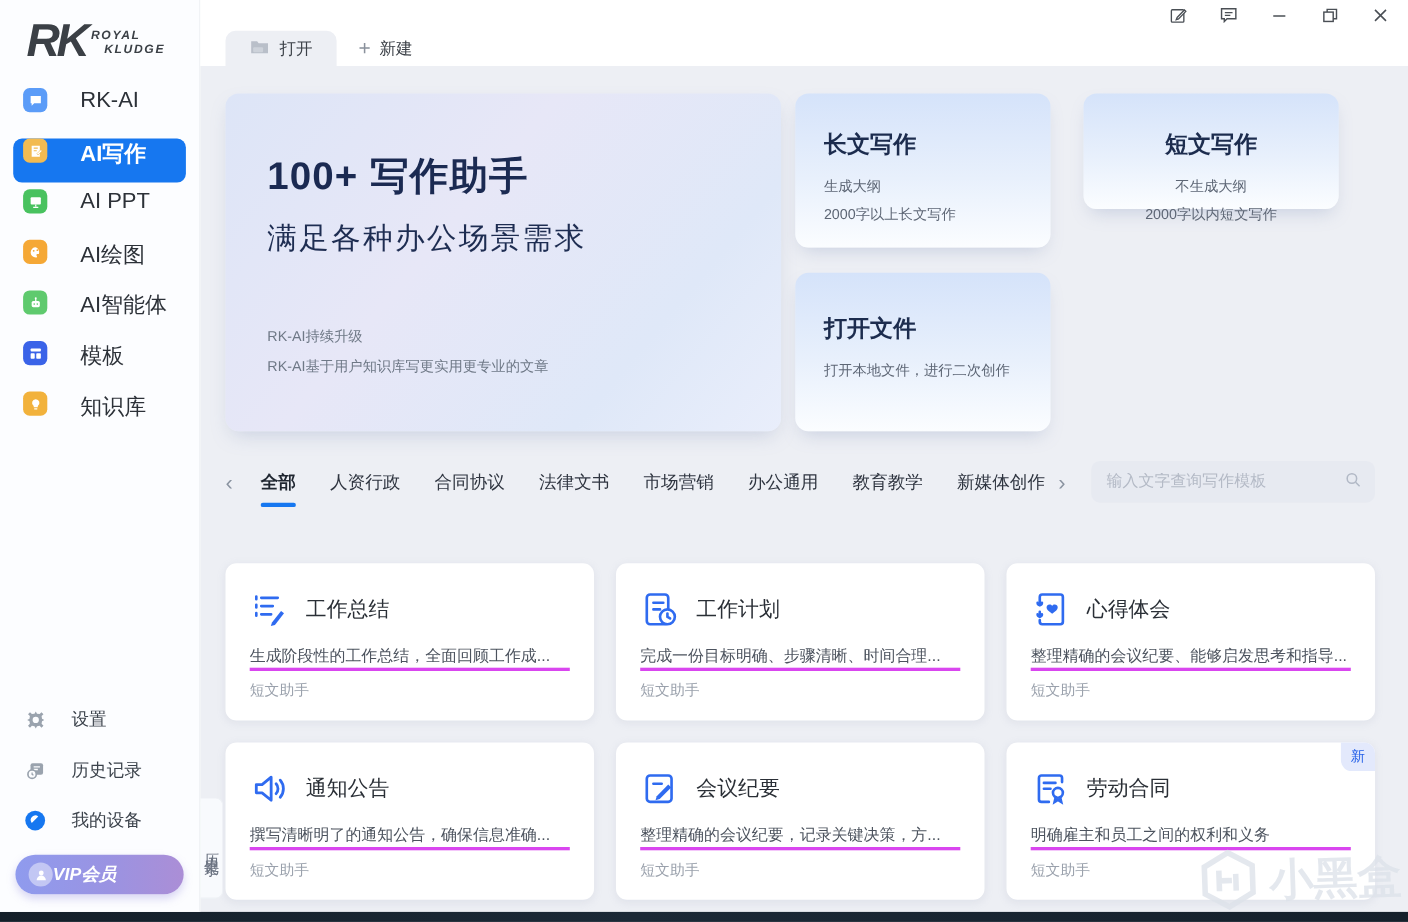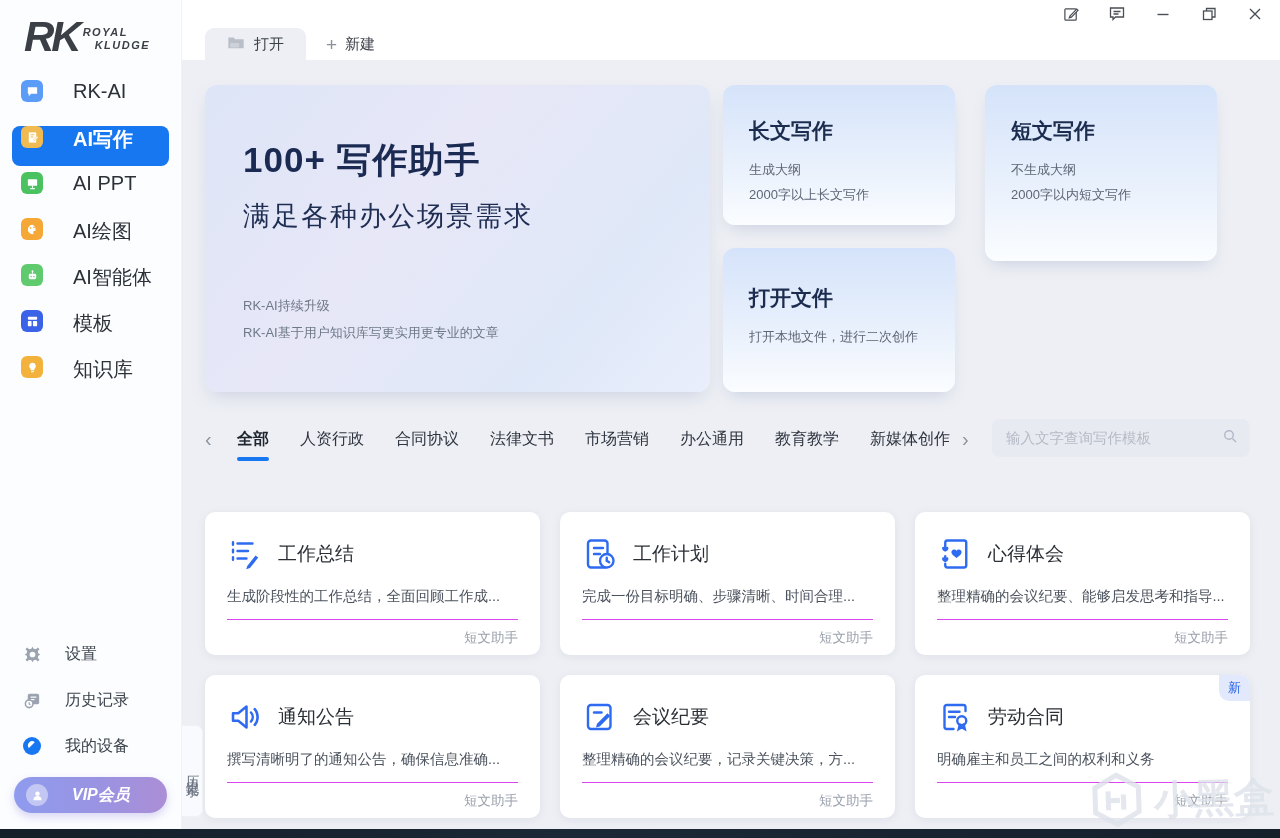--- a/index.html
+++ b/index.html
@@ -18,21 +18,21 @@
 
   .menu { margin-top:2px; }
   .menu-item { display:flex; align-items:flex-start; gap:30px; height:40px; margin:6px 12px; padding:0 9px; border-radius:8px; font-size:20px; color:#2c3138; cursor:pointer; }
   .menu-item.active { background:#1677f0; color:#ffffff; font-weight:bold; }
   .s-ico { width:22px; height:22px; border-radius:6px; flex:0 0 22px; display:flex; align-items:center; justify-content:center; }
   .s-ico svg { display:block; }
 
   .sidebar-spacer { flex:1; }
   .footer-item { display:flex; align-items:center; gap:22px; height:38px; margin:4px 12px; padding:0 9px; font-size:16px; color:#3c434c; cursor:pointer; }
   .f-ico { width:22px; height:22px; display:flex; align-items:center; justify-content:center; color:#9aa3ae; font-size:18px; }
-  .vip-pill { margin:8px 14px 16px 14px; height:36px; border-radius:18px; background:linear-gradient(90deg,#8f9bee 0%,#9a93e2 55%,#ab8ed6 100%); display:flex; align-items:center; gap:24px; padding:0 12px; color:#ffffff; font-size:16px; font-weight:bold; font-style:italic; cursor:pointer; box-shadow:0 4px 8px rgba(150,140,220,.35); }
+  .vip-pill { margin:8px 14px 16px 14px; height:36px; border-radius:18px; background:linear-gradient(90deg,#8f9bee 0%,#9a93e2 55%,#ab8ed6 100%); display:flex; align-items:center; gap:0; padding:0 12px; color:#ffffff; font-size:16px; font-weight:bold; font-style:italic; cursor:pointer; box-shadow:0 4px 8px rgba(150,140,220,.35); }
 
   
   .main { position:absolute; left:182px; top:0; right:0; height:829px; background:#ffffff; }
   .titlebar { height:28px; display:flex; justify-content:flex-end; align-items:center; gap:28px; padding-right:16px; }
   .tb-ico { width:18px; height:18px; display:flex; align-items:center; justify-content:center; color:#4a4f55; cursor:pointer; }
 
   .tabrow { height:32px; display:flex; align-items:flex-end; padding-left:23px; background:#ffffff; }
   .tab-open { height:32px; background:#edeff4; border-radius:9px 9px 0 0; display:flex; align-items:center; gap:9px; padding:0 22px; font-size:15px; color:#3c4148; cursor:pointer; }
   .tab-new { height:32px; display:flex; align-items:center; gap:8px; padding:0 20px; font-size:15px; color:#3c4148; cursor:pointer; }
   .plus-glyph { font-size:19px; color:#8a919c; font-weight:normal; line-height:1; }
@@ -41,21 +41,21 @@
 
   
   .hero { position:absolute; left:23px; top:25px; width:505px; height:307px; border-radius:12px; background:linear-gradient(130deg,#dde5f7 0%,#e7e7f7 40%,#dfe8f8 75%,#e9eefb 100%); box-shadow:0 8px 18px -6px rgba(130,145,185,.35); padding:52px 0 0 38px; }
   .hero-title { font-size:35px; font-weight:bold; color:#1b2a52; letter-spacing:1px; }
   .hero-sub { font-size:27px; color:#1e2d52; margin-top:14px; letter-spacing:2px; }
   .hero-notes { margin-top:58px; font-size:13px; color:#6e7886; line-height:2.1; }
 
   
   .quick-card { position:absolute; width:232px; border-radius:12px; background:linear-gradient(180deg,#d5e3fa 0%,#e8f0fc 55%,#fbfdff 100%); box-shadow:0 8px 16px -6px rgba(130,145,185,.35); padding:32px 26px 0 26px; cursor:pointer; }
   .qc-1 { left:541px; top:25px; height:140px; }
-  .qc-2 { left:803px; top:25px; height:176px; }
+  .qc-2 { left:803px; top:25px; height:105px;text-align:center; }
   .qc-3 { left:541px; top:188px; height:144px; padding-top:36px; }
   .qc-title { font-size:21px; font-weight:bold; color:#1c2c4e; }
   .qc-lines { margin-top:13px; font-size:13px; color:#5d6675; line-height:1.9; }
 
   
   .cat-row { position:absolute; left:23px; right:30px; top:358px; height:42px; display:flex; align-items:center; }
   .cat-arrow { color:#8a93a0; font-size:20px; width:22px; cursor:pointer; flex:0 0 auto; }
   .cat-tabs { display:flex; align-items:center; gap:31px; margin-left:10px; }
   .cat-tab { font-size:16px; color:#2f3540; cursor:pointer; position:relative; white-space:nowrap; }
   .cat-tab.active { font-weight:bold; color:#1f2630; }
@@ -64,21 +64,21 @@
   .search-box input { flex:1; border:none; outline:none; background:transparent; font-size:14.5px; color:#3c434c; font-family:inherit; }
   .search-box input::placeholder { color:#b4bac6; }
 
   
   .grid { position:absolute; left:23px; top:452px; width:1045px; }
   .t-card { position:absolute; width:335px; height:143px; background:#ffffff; border-radius:10px; box-shadow:0 2px 8px rgba(140,150,175,.14); padding:24px 22px 0 22px; cursor:pointer; }
   .t-head { display:flex; align-items:center; gap:15px; }
   .t-ico { width:36px; height:36px; flex:0 0 36px; }
   .t-title { font-size:19px; color:#2a2f36; }
   .t-desc { margin-top:15px; font-size:14.5px; color:#4c535e; white-space:nowrap; overflow:hidden; }
-  .t-footer { margin-top:13px; border-top:1px solid #d946ef; text-align:right; padding-top:9px; font-size:13.5px; color:#9aa1ac; }
+  .t-footer { margin-top:1px; border-top:3px solid #d946ef; padding-top:9px; font-size:13.5px; color:#9aa1ac; }
   .t-badge { position:absolute; top:0; right:0; background:#e3e9fc; color:#2460e8; font-size:13px; padding:4px 9px; border-radius:0 10px 0 10px; }
 
   
   .hist-tab { position:absolute; left:0; top:665px; width:21px; height:92px; background:#f8fafd; border:1px solid #eef1f5; border-left:none; border-radius:0 7px 7px 0; display:flex; align-items:center; justify-content:center; writing-mode:vertical-rl; font-size:13.5px; letter-spacing:3px; color:#6a7280; cursor:pointer; }
 
   
   .watermark { position:absolute; right:6px; bottom:10px; display:flex; align-items:center; gap:8px; color:rgba(220,225,233,.78); font-size:40px; font-weight:bold; pointer-events:none; z-index:9; transform:rotate(-2deg); }
 
   .bottom-strip { position:absolute; left:0; bottom:0; width:100%; height:9px; background:linear-gradient(90deg,#141f29 0%,#1b2936 45%,#15202b 100%); }
 </style>

